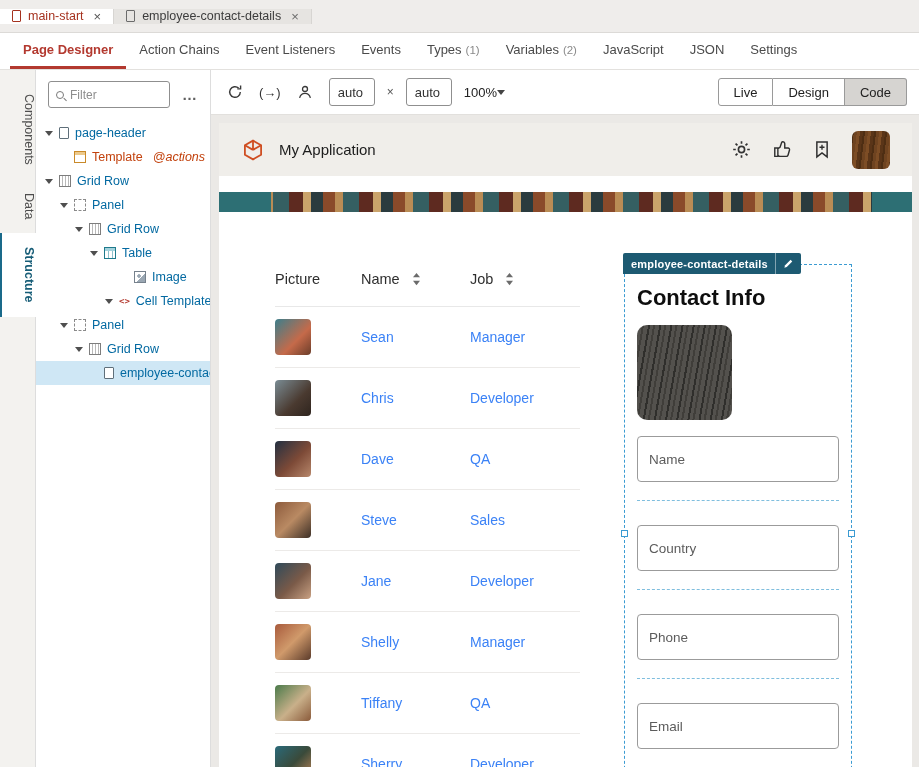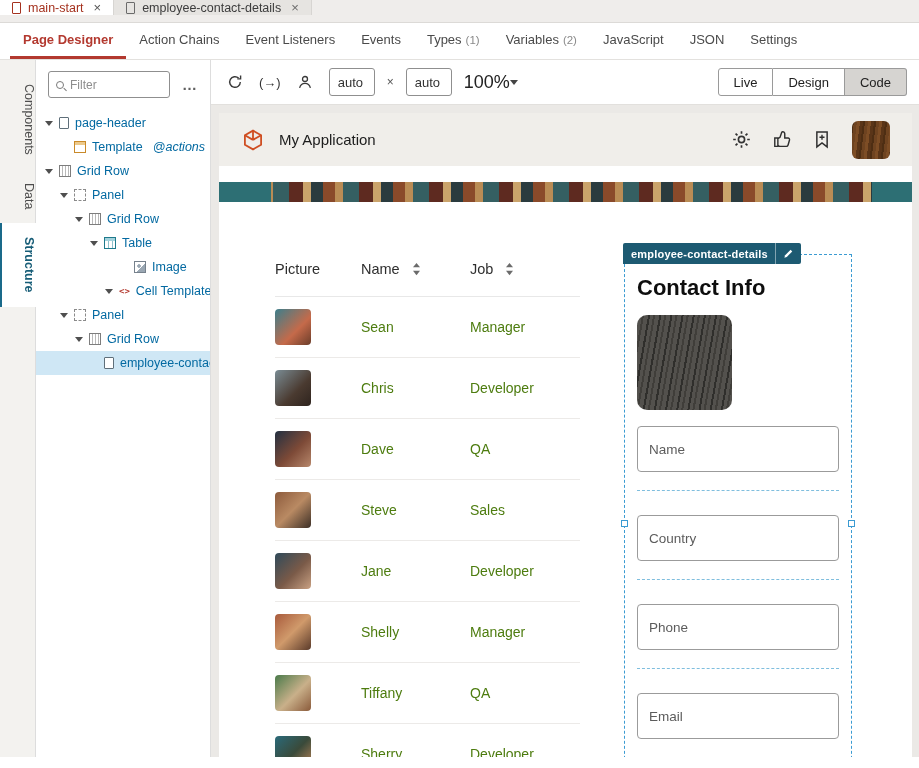--- a/index.html
+++ b/index.html
@@ -1,20 +1,20 @@
 <!DOCTYPE html>
 <html><head>
 <meta charset="utf-8">
 <style>
   * { box-sizing: border-box; margin: 0; padding: 0; }
   body { font-family: "Liberation Sans", sans-serif; background: #fff; }
   .screen { width: 919px; height: 768px; position: relative; overflow: hidden; background: #fff; color: #333; font-size: 13px; }
 
   
-  .tabbar { height: 23px; background: #efedeb; display: flex; align-items: flex-start; border-bottom: 1px solid #dcdad7; }
+  .tabbar { height: 33px; background: #efedeb; display: flex; align-items: center; border-bottom: 1px solid #dcdad7; }
   .etab { display: flex; align-items: center; gap: 7px; padding: 0 12px; border-right: 1px solid #d7d5d2; background: #e6e4e1; font-size: 12.5px; color: #3c3c3c; cursor: default; }
   .etab.active { background: #fff; color: #a5321f; }
   .page-ico { width: 9px; height: 12px; border: 1.4px solid #6b6b6b; border-radius: 1px; position: relative; }
   .etab.active .page-ico { border-color: #a5321f; }
   .tab-close { color: #6b6b6b; font-size: 13px; padding-left: 3px; cursor: pointer; }
   .etab.active .tab-close { color: #555; }
 
   
   .navbar { height: 37px; display: flex; align-items: stretch; padding-left: 10px; border-bottom: 1px solid #e3e1de; background: #fff; }
   .nav-item { display: flex; align-items: center; gap: 4px; padding: 0 13px; font-size: 13px; color: #4a4a4a; border-bottom: 3px solid transparent; cursor: pointer; }
@@ -48,34 +48,34 @@
   .ti { width: 12px; height: 12px; flex: 0 0 auto; }
   .i-page2 { width: 10px; height: 12px; border: 1.3px solid #5f6f7a; border-radius: 1px; background: #fff; }
   .i-template { border: 1.3px solid #c98a2a; background: linear-gradient(#ecc98b 3px, #fff 3px); }
   .i-gridrow { border: 1.3px solid #7d7d7d; background: repeating-linear-gradient(90deg, #fff 0 2px, #b9b9b9 2px 3px); }
   .i-panel { border: 1.3px dashed #8a8a8a; background: #fff; }
   .i-table { border: 1.3px solid #1f7a8c; background: linear-gradient(#a3d2dc 3px, rgba(0,0,0,0) 3px), repeating-linear-gradient(90deg, #fff 0 3px, #8fc2cc 3px 4px); }
   .i-code { width: auto; height: auto; color: #b3392f; font-size: 9px; font-weight: bold; font-family: "DejaVu Sans Mono", monospace; }
   .i-code::before { content: "<>"; }
   .i-image { border: 1.3px solid #76818c; background: linear-gradient(135deg, rgba(0,0,0,0) 55%, #9aa7b3 56%), radial-gradient(circle at 4px 4px, #9aa7b3 1.5px, #fff 2px); }
   .tlabel { color: #0369a1; }
-  .titem.amber .tlabel, .titem.amber .tdetail { color: #0369a1; }
+  .titem.amber .tlabel, .titem.amber .tdetail { color: #c2410c; }
   .tdetail { margin-left: 4px; font-style: italic; }
 
   
   .main { flex: 1; display: flex; flex-direction: column; overflow: hidden; }
   .toolbar { height: 45px; display: flex; align-items: center; gap: 12px; padding: 0 12px; border-bottom: 1px solid #e2e0dd; background: #fff; flex: 0 0 auto; }
   .tbtn { display: flex; align-items: center; justify-content: center; width: 24px; height: 24px; cursor: pointer; }
   .i-sync { color: #333; font-size: 13px; cursor: pointer; }
   .i-sync::before { content: "(\2192)"; }
   .tool-select { border: 1px solid #8f8f8f; border-radius: 3px; height: 28px; padding: 0 10px; display: flex; align-items: center; gap: 10px; font-size: 13px; color: #222; cursor: pointer; background: #fff; }
   .caret { width: 0; height: 0; border-left: 4px solid transparent; border-right: 4px solid transparent; border-top: 5px solid #444; }
   .size-input { border: 1px solid #8f8f8f; border-radius: 3px; width: 46px; height: 28px; padding: 0 8px; font-size: 13px; color: #333; font-family: "Liberation Sans", sans-serif; }
   .xsep { color: #555; font-size: 12px; }
-  .zoom { display: flex; align-items: center; font-size: 18px; color: #222; cursor: pointer; }
+  .zoom { display: flex; align-items: center; font-size: 13px; color: #222; cursor: pointer; }
   .modes { margin-left: auto; display: flex; }
   .mode-btn { border: 1px solid #9a9a9a; height: 28px; padding: 0 15px; display: flex; align-items: center; background: #fff; font-size: 13px; color: #222; cursor: pointer; }
   .mode-btn + .mode-btn { border-left: none; }
   .mode-btn:first-child { border-radius: 3px 0 0 3px; }
   .mode-btn:last-child { border-radius: 0 3px 3px 0; }
   .mode-btn.pressed { background: #d6d4d1; }
 
   
   .canvas { flex: 1; background: #ebe9e6; padding: 8px 7px 0 8px; overflow: hidden; }
   .page { background: #fff; width: 100%; height: 100%; overflow: hidden; }
@@ -92,21 +92,21 @@
 
   .content { display: flex; gap: 44px; padding: 40px 0 0 56px; background: #fff; }
 
   
   .vtable { width: 305px; flex: 0 0 auto; }
   .thead { display: flex; align-items: center; height: 55px; border-bottom: 1px solid #e8e8e8; font-size: 14.5px; color: #2e2e2e; }
   .col-pic { width: 86px; flex: 0 0 auto; }
   .col-name { width: 109px; flex: 0 0 auto; }
   .col-job { flex: 1; }
   .th { display: flex; align-items: center; gap: 12px; }
-  .trow { display: flex; align-items: center; height: 61px; border-bottom: 1px solid #eceae8; font-size: 14px; color: #4d7c0f; }
+  .trow { display: flex; align-items: center; height: 61px; border-bottom: 1px solid #eceae8; font-size: 14px; color: #3b82f6; }
   .avatar { width: 36px; height: 36px; border-radius: 4px; }
   .av0 { background: linear-gradient(135deg, #3c7f8c, #c56a4a 60%, #6b3d2a); }
   .av1 { background: linear-gradient(135deg, #7a8c94, #4a3a30 60%, #2e241e); }
   .av2 { background: linear-gradient(135deg, #233041, #7d4a37 55%, #b7876b); }
   .av3 { background: linear-gradient(135deg, #8c5a3c, #b98a63 50%, #3c2f26); }
   .av4 { background: linear-gradient(135deg, #2f4a5a, #7a5a48 55%, #c9a183); }
   .av5 { background: linear-gradient(135deg, #a85a3c, #d09a6b 50%, #5a3a2a); }
   .av6 { background: linear-gradient(135deg, #4a7a4a, #c9b08a 55%, #8a5a3a); }
   .av7 { background: linear-gradient(135deg, #2a6a7a, #3a4a3a 50%, #c98a5a); }
 

